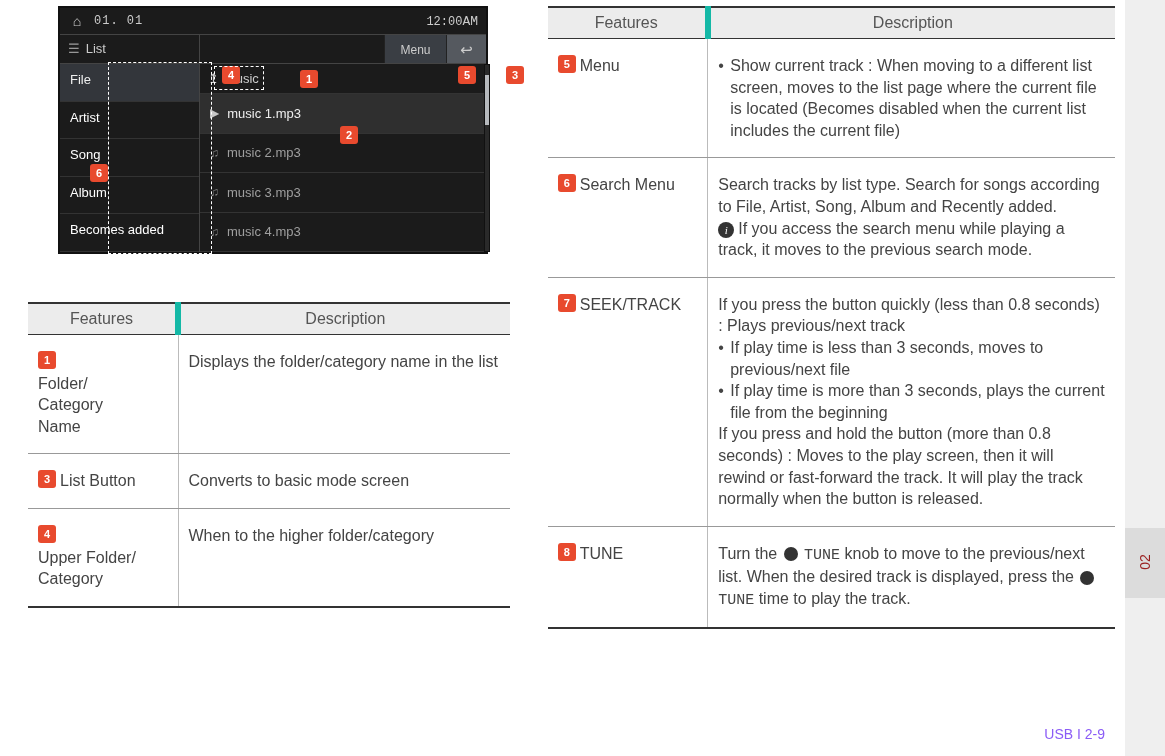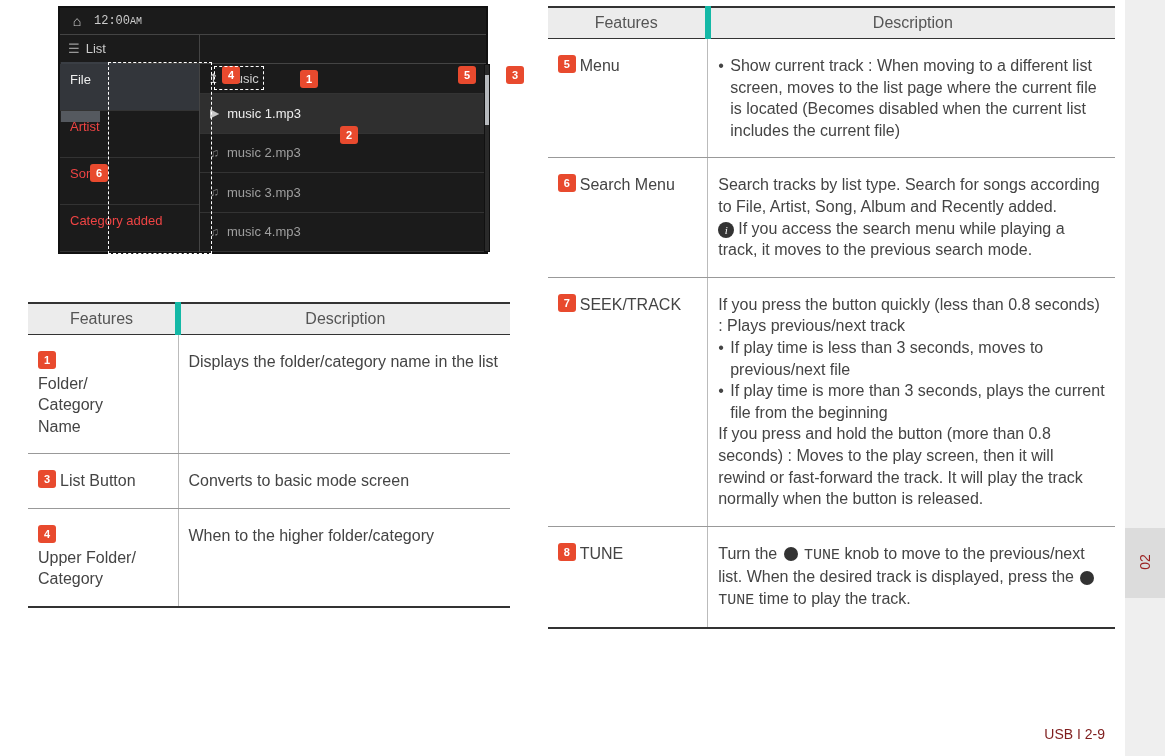--- a/index.html
+++ b/index.html
@@ -22,28 +22,28 @@
     width: 430px; height: 248px;
     margin: 0 auto 48px 30px;
     position: relative;
     border: 2px solid #111;
     background: #1b1b1b;
   }
   .dev-status { height: 26px; display: flex; align-items: center; color:#ccc; font-size:12px; }
   .dev-status .home { width:34px; text-align:center; font-size:14px; }
   .dev-status .date { flex:1; font-family: "Courier New", monospace; letter-spacing:1px; }
   .dev-status .time { font-family: "Courier New", monospace; padding-right: 8px; }
-  .dev-header { height: 30px; display:flex; border-top:1px solid #444; border-bottom:1px solid #444;flex-direction:column;}
+  .dev-header { height: 30px; display:flex; border-top:1px solid #444; border-bottom:1px solid #444;}
   .dev-header .list-label { width:140px; color:#ccc; font-size:13px; padding:6px 8px; border-right:1px solid #444;}
   .dev-header .spacer { flex:1; }
   .dev-header .menu-btn { width:62px; background:#3a3e44; color:#ccc; font-size:12px; text-align:center; line-height:30px; border-left:1px solid #222;}
   .dev-header .back-btn { width:40px; background:#55595f; color:#ccc; text-align:center; line-height:30px; border-left:1px solid #222;}
   .dev-body { display:flex; height: calc(100% - 56px); }
   .dev-side { width:140px; border-right:1px solid #444; display:flex; flex-direction:column; }
-  .dev-side .side-item { flex:1; color:#ef4444; font-size:13px; padding:8px 10px; border-bottom:1px solid #333; line-height:1.2; }
+  .dev-side .side-item { flex:1; color:#ffffff; font-size:13px; padding:8px 10px; border-bottom:1px solid #333; line-height:1.2; }
   .dev-side .side-item.active { background:#33363b; color:#eee; }
   .dev-main { flex:1; display:flex; flex-direction:column; }
   .dev-crumb { height:30px; color:#ccc; font-size:13px; padding:6px 8px; display:flex; align-items:center; gap:6px; position:relative; border-bottom:1px solid #333;}
   .dev-row { flex:1; border-bottom:1px solid #333; color:#9f9f9f; font-size:13px; display:flex; align-items:center; padding:0 10px; gap:8px; }
   .dev-row.playing { background:#2f2f2f; color:#eee; }
   .note-ic, .play-ic { font-size:12px; opacity:.8; }
   .scrollbar { position:absolute; right:-4px; top:56px; bottom:0; width:6px; background:#2a2a2a; border:1px solid #111; }
   .scrollbar .thumb { position:absolute; top:10px; left:0; right:0; height:50px; background:#b6b9bd; }
 
   
@@ -78,46 +78,48 @@
   .bullet { padding-left: 12px; position:relative; }
   .bullet::before { content:"•"; position:absolute; left:0; top:0; }
   .info-ic { display:inline-block; width:16px; height:16px; border-radius:50%; background:#333; color:#fff; font-size:11px; font-style:italic; text-align:center; line-height:16px; font-family: Georgia, serif; margin-right:4px; }
   .knob-ic { display:inline-block; width:14px; height:14px; border-radius:50%; background:#333; vertical-align:middle; margin:0 2px; }
   .ff { font-family: "Courier New", monospace; font-size:15px; }
 
   
   .sidetab { position:absolute; right:0; top:0; width:40px; height:756px; background:#efefef; }
   .sidetab .active { position:absolute; top:528px; width:40px; height:70px; background:#dcdcdc; }
   .sidetab .num { position:absolute; top:554px; width:40px; text-align:center; color:#9a1f1f; font-size:14px; transform: rotate(-90deg); transform-origin: center; }
-  .footer { position:absolute; bottom:14px; right:60px; font-size:14px; color:#7f1d1d; }
+  .footer { position:absolute; bottom:14px; right:60px; font-size:14px; color:#8b5cf6; }
 </style>
 </head>
 <body>
 
 <div class="page-main">
 
   <div class="left-col">
 
     <div class="device">
       <div class="dev-status">
         <span class="home">⌂</span>
-        <span class="time"><span>12:00</span><span style="font-size:10px;">AM</span></span>
+        <span class="date">01. 01</span>
+        <span class="time"><span>12:00</span><span style="font-size:13px;">AM</span></span>
       </div>
       <div class="dev-header">
         <div class="list-label"><span style="opacity:.7;margin-right:6px;">☰</span><span>List</span></div>
         <div class="spacer"></div>
         <div class="menu-btn">Menu</div>
         <div class="back-btn">↩</div>
       </div>
       <div class="dev-body">
         <div class="dev-side">
           <div class="side-item active">File</div>
           <div class="side-item">Artist</div>
           <div class="side-item">Song</div>
-          <div class="side-item">Category added</div>
+          <div class="side-item">Album</div>
+          <div class="side-item">Becomes added</div>
         </div>
         <div class="dev-main">
           <div class="dev-crumb">
             <span>↥</span>
             <span>Music</span>
           </div>
           <div class="dev-row playing">
               <span class="play-ic">▶</span>
               <span>music 1.mp3</span>
             </div>

